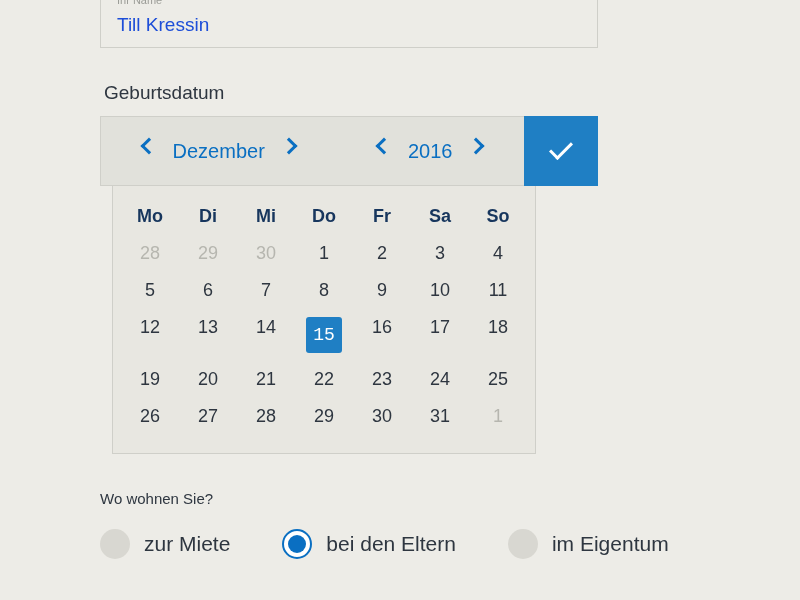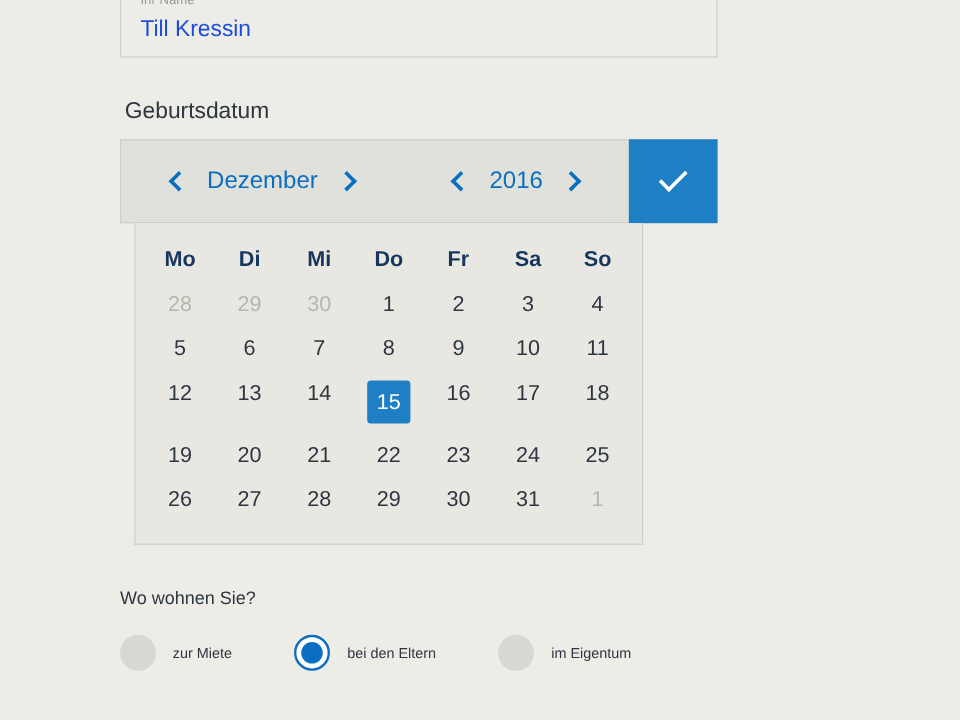--- a/index.html
+++ b/index.html
@@ -56,21 +56,20 @@
     flex: 1;
     display: flex;
     align-items: center;
     justify-content: space-around;
     background: #e1e1db;
     border: 1px solid #cfcfc9;
     border-right: none;
   }
   .nav-group {
     display: flex;
-    align-items: center;
     gap: 18px;
   }
   .nav-text {
     color: #0a6fc2;
     font-size: 20px;
     font-weight: 500;
   }
   .chevron {
     width: 12px;
     height: 12px;
@@ -123,20 +122,21 @@
     color: #b6b6af;
   }
   .cal-cell.selected span {
     background: #1f7fc4;
     color: #fff;
     display: inline-block;
     width: 36px;
     height: 36px;
     line-height: 36px;
     border-radius: 3px;
+    font-family: Liberation Mono, monospace;
   }
   .housing-section {
     margin-top: 36px;
   }
   .housing-label {
     font-size: 15px;
     color: #2e3640;
     margin-bottom: 22px;
   }
   .radio-row {
@@ -161,21 +161,21 @@
     background: #fff;
     border: 2px solid #0a6fc2;
   }
   .radio-inner {
     width: 18px;
     height: 18px;
     border-radius: 50%;
     background: #0a6fc2;
   }
   .radio-text {
-    font-size: 12px;
+    font-size: 21px;
     color: #2e3640;
   }
 </style>
 </head>
 <body>
 
 <div class="container">
 
   <div class="name-field">
     <div class="name-label">Ihr Name</div>

